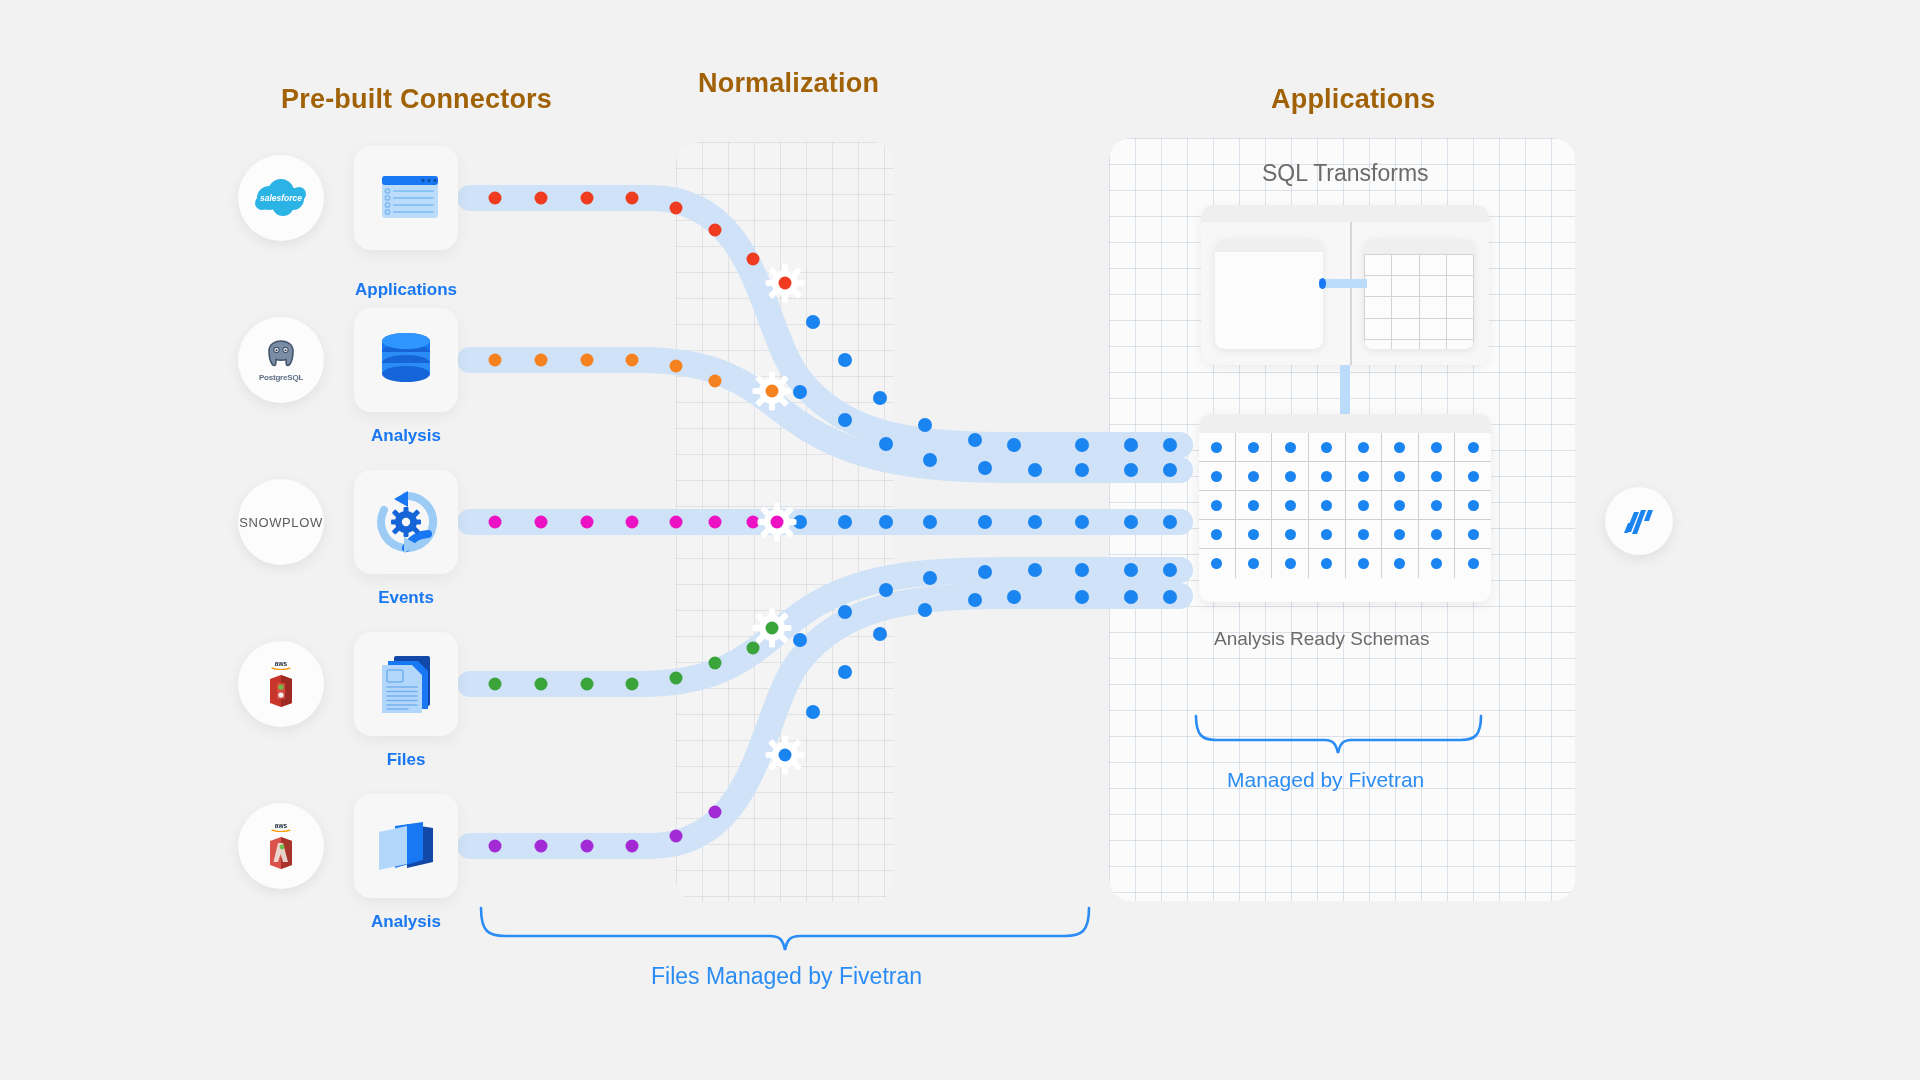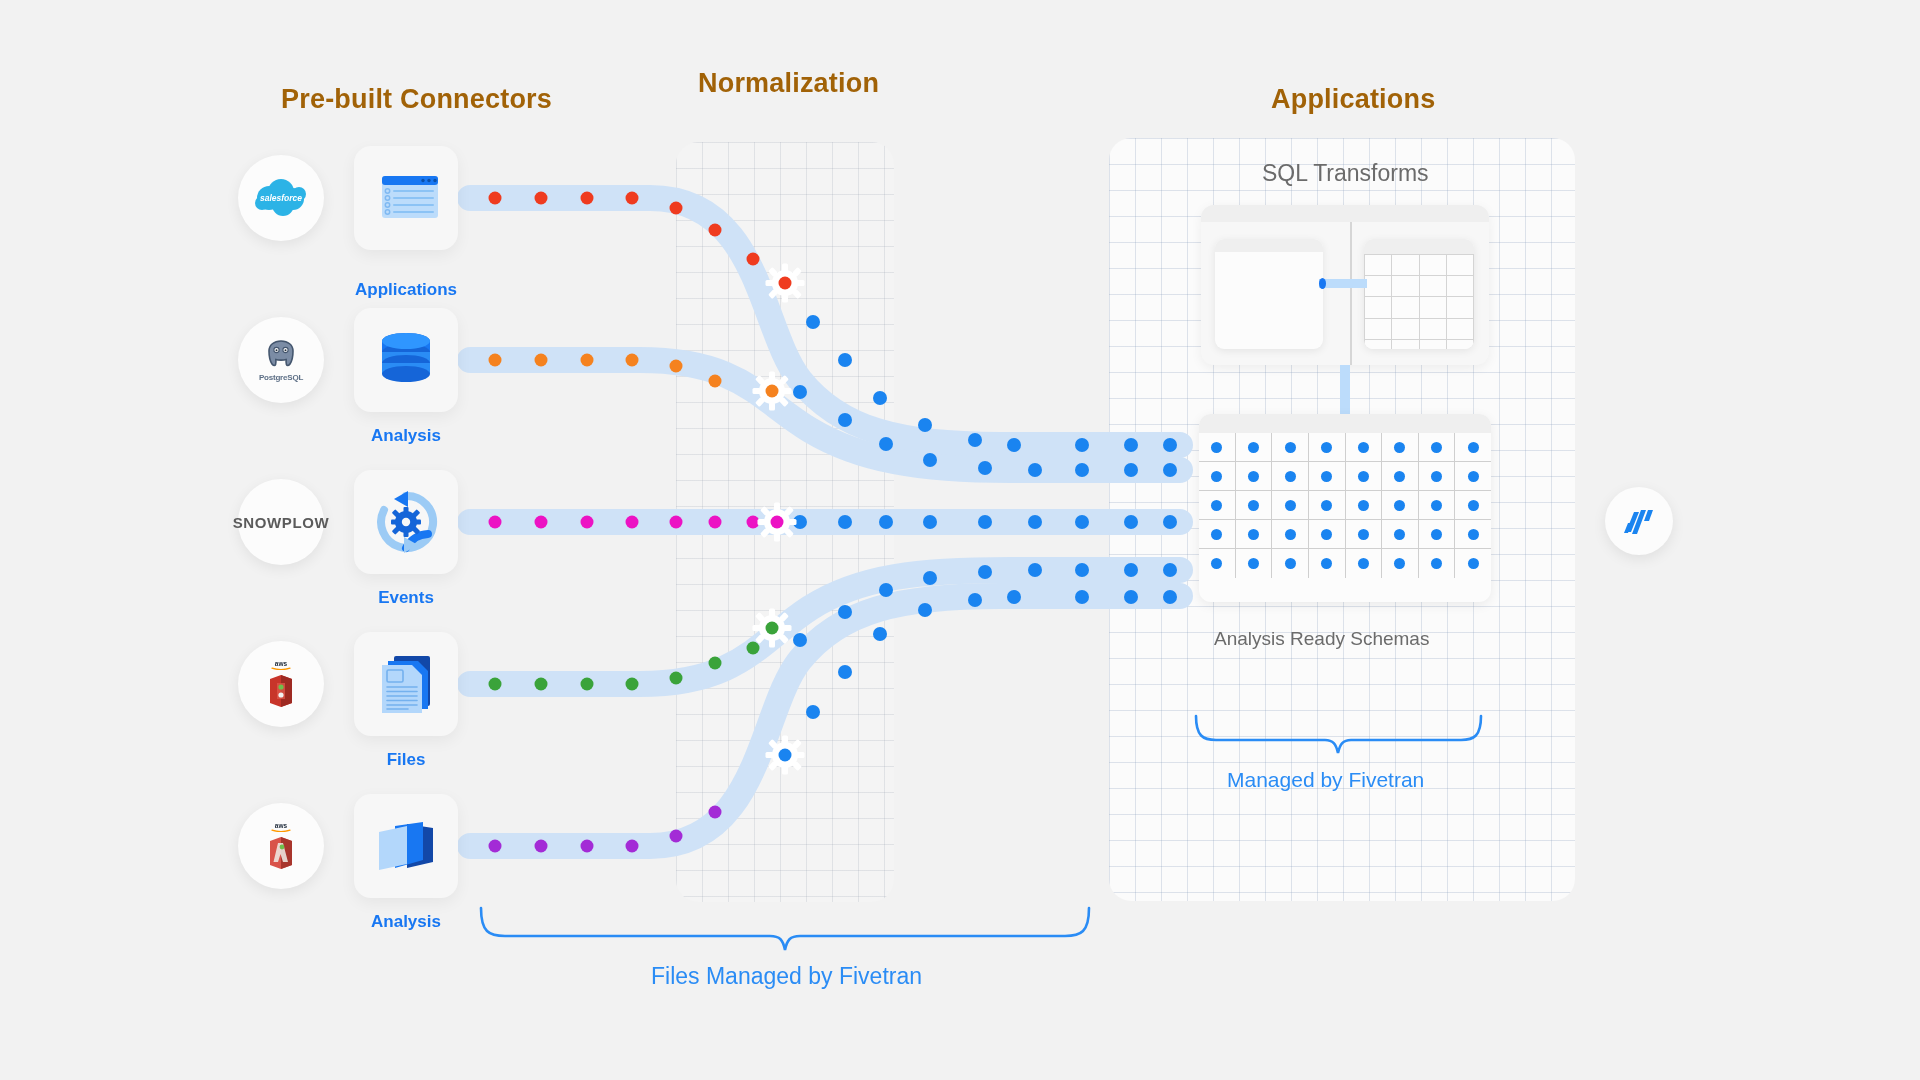--- a/index.html
+++ b/index.html
@@ -8,21 +8,21 @@
   #stage { position:relative; width:1920px; height:1080px; }
 
   .col-title { position:absolute; font-size:27px; font-weight:700; color:#a16207;
                letter-spacing:.2px; white-space:nowrap; }
 
   
   .logo-badge { position:absolute; width:86px; height:86px; border-radius:50%;
                 background:#fcfcfc; box-shadow:0 4px 14px rgba(0,0,0,.07);
                 display:flex; align-items:center; justify-content:center; }
   .logo-badge svg, .logo-badge .txt { display:block; }
-  .sp-txt { font-size:15px; font-weight:700; color:#5b5b5b; letter-spacing:.6px; }
+  .sp-txt { font-size:13px; font-weight:400; color:#5b5b5b; letter-spacing:.6px; }
   .pg-txt { font-size:8px; font-weight:700; color:#5d6f86; letter-spacing:-.2px; margin-top:1px;}
 
   
   .conn-card { position:absolute; width:104px; height:104px; border-radius:17px;
                background:#f7f7f7; box-shadow:0 5px 16px rgba(0,0,0,.055);
                display:flex; align-items:center; justify-content:center; }
   .conn-label { position:absolute; font-size:17px; font-weight:700; color:#1877f2;
                 white-space:nowrap; text-align:center; }
 
   

